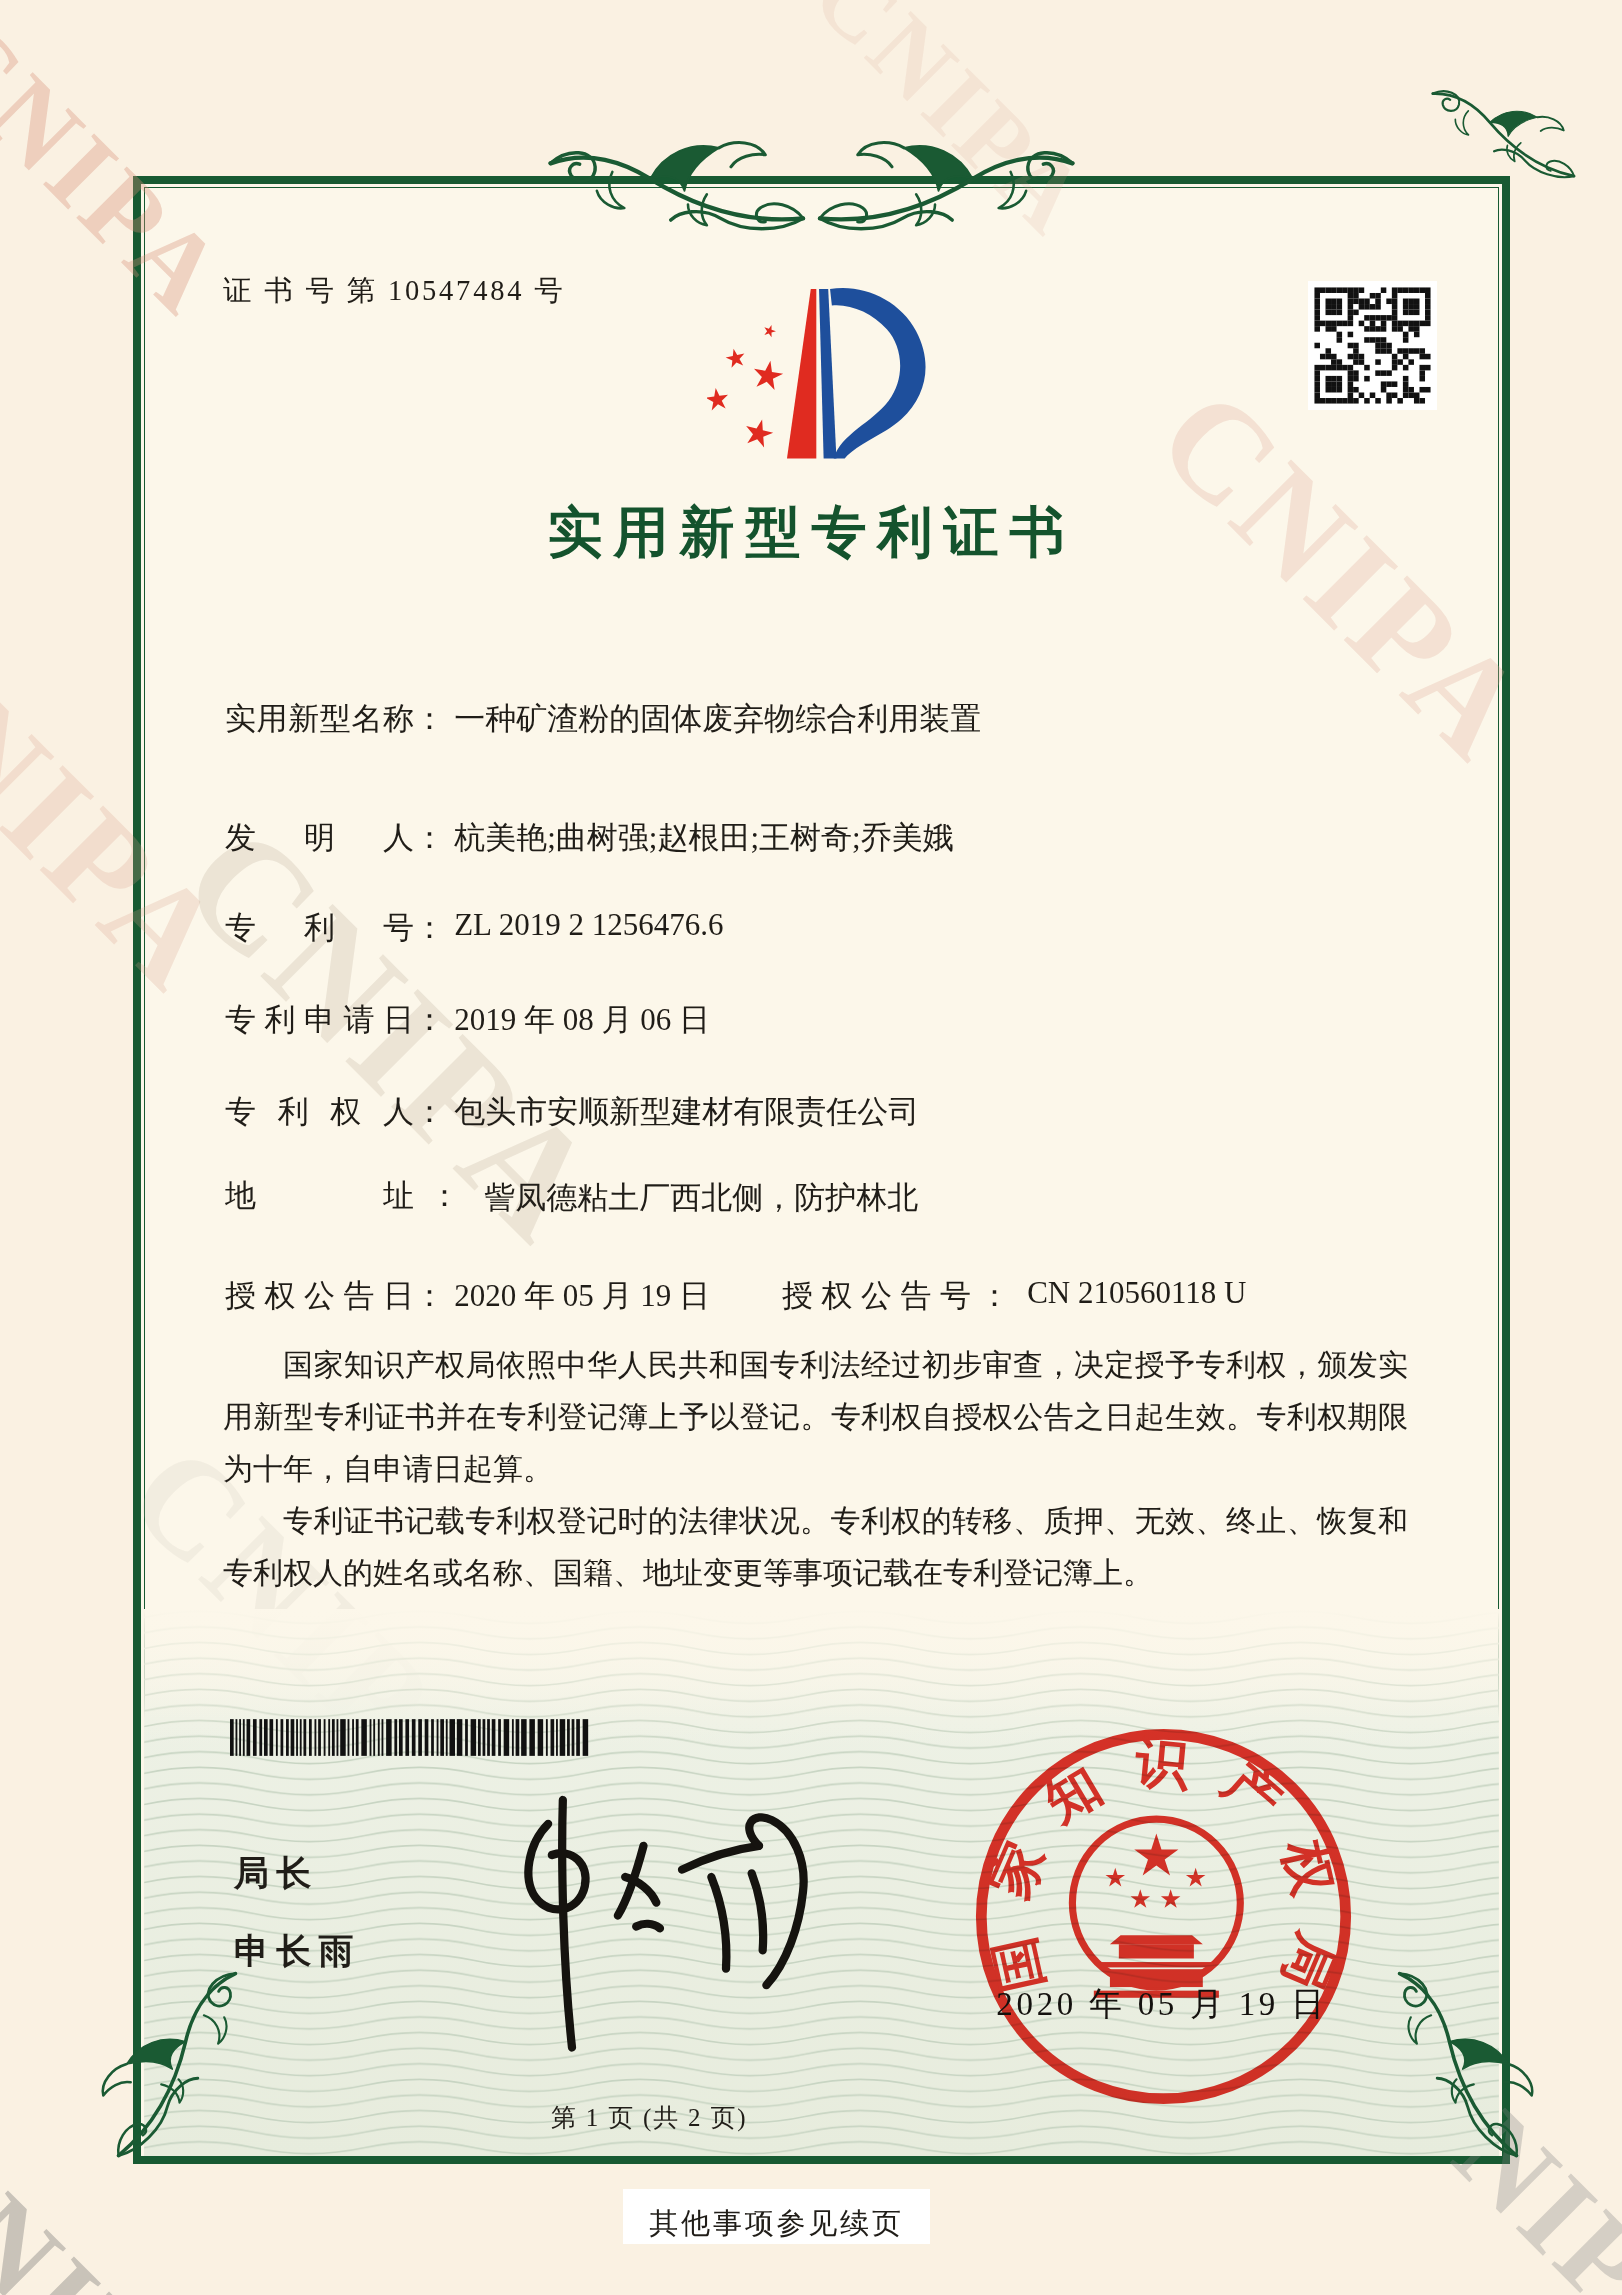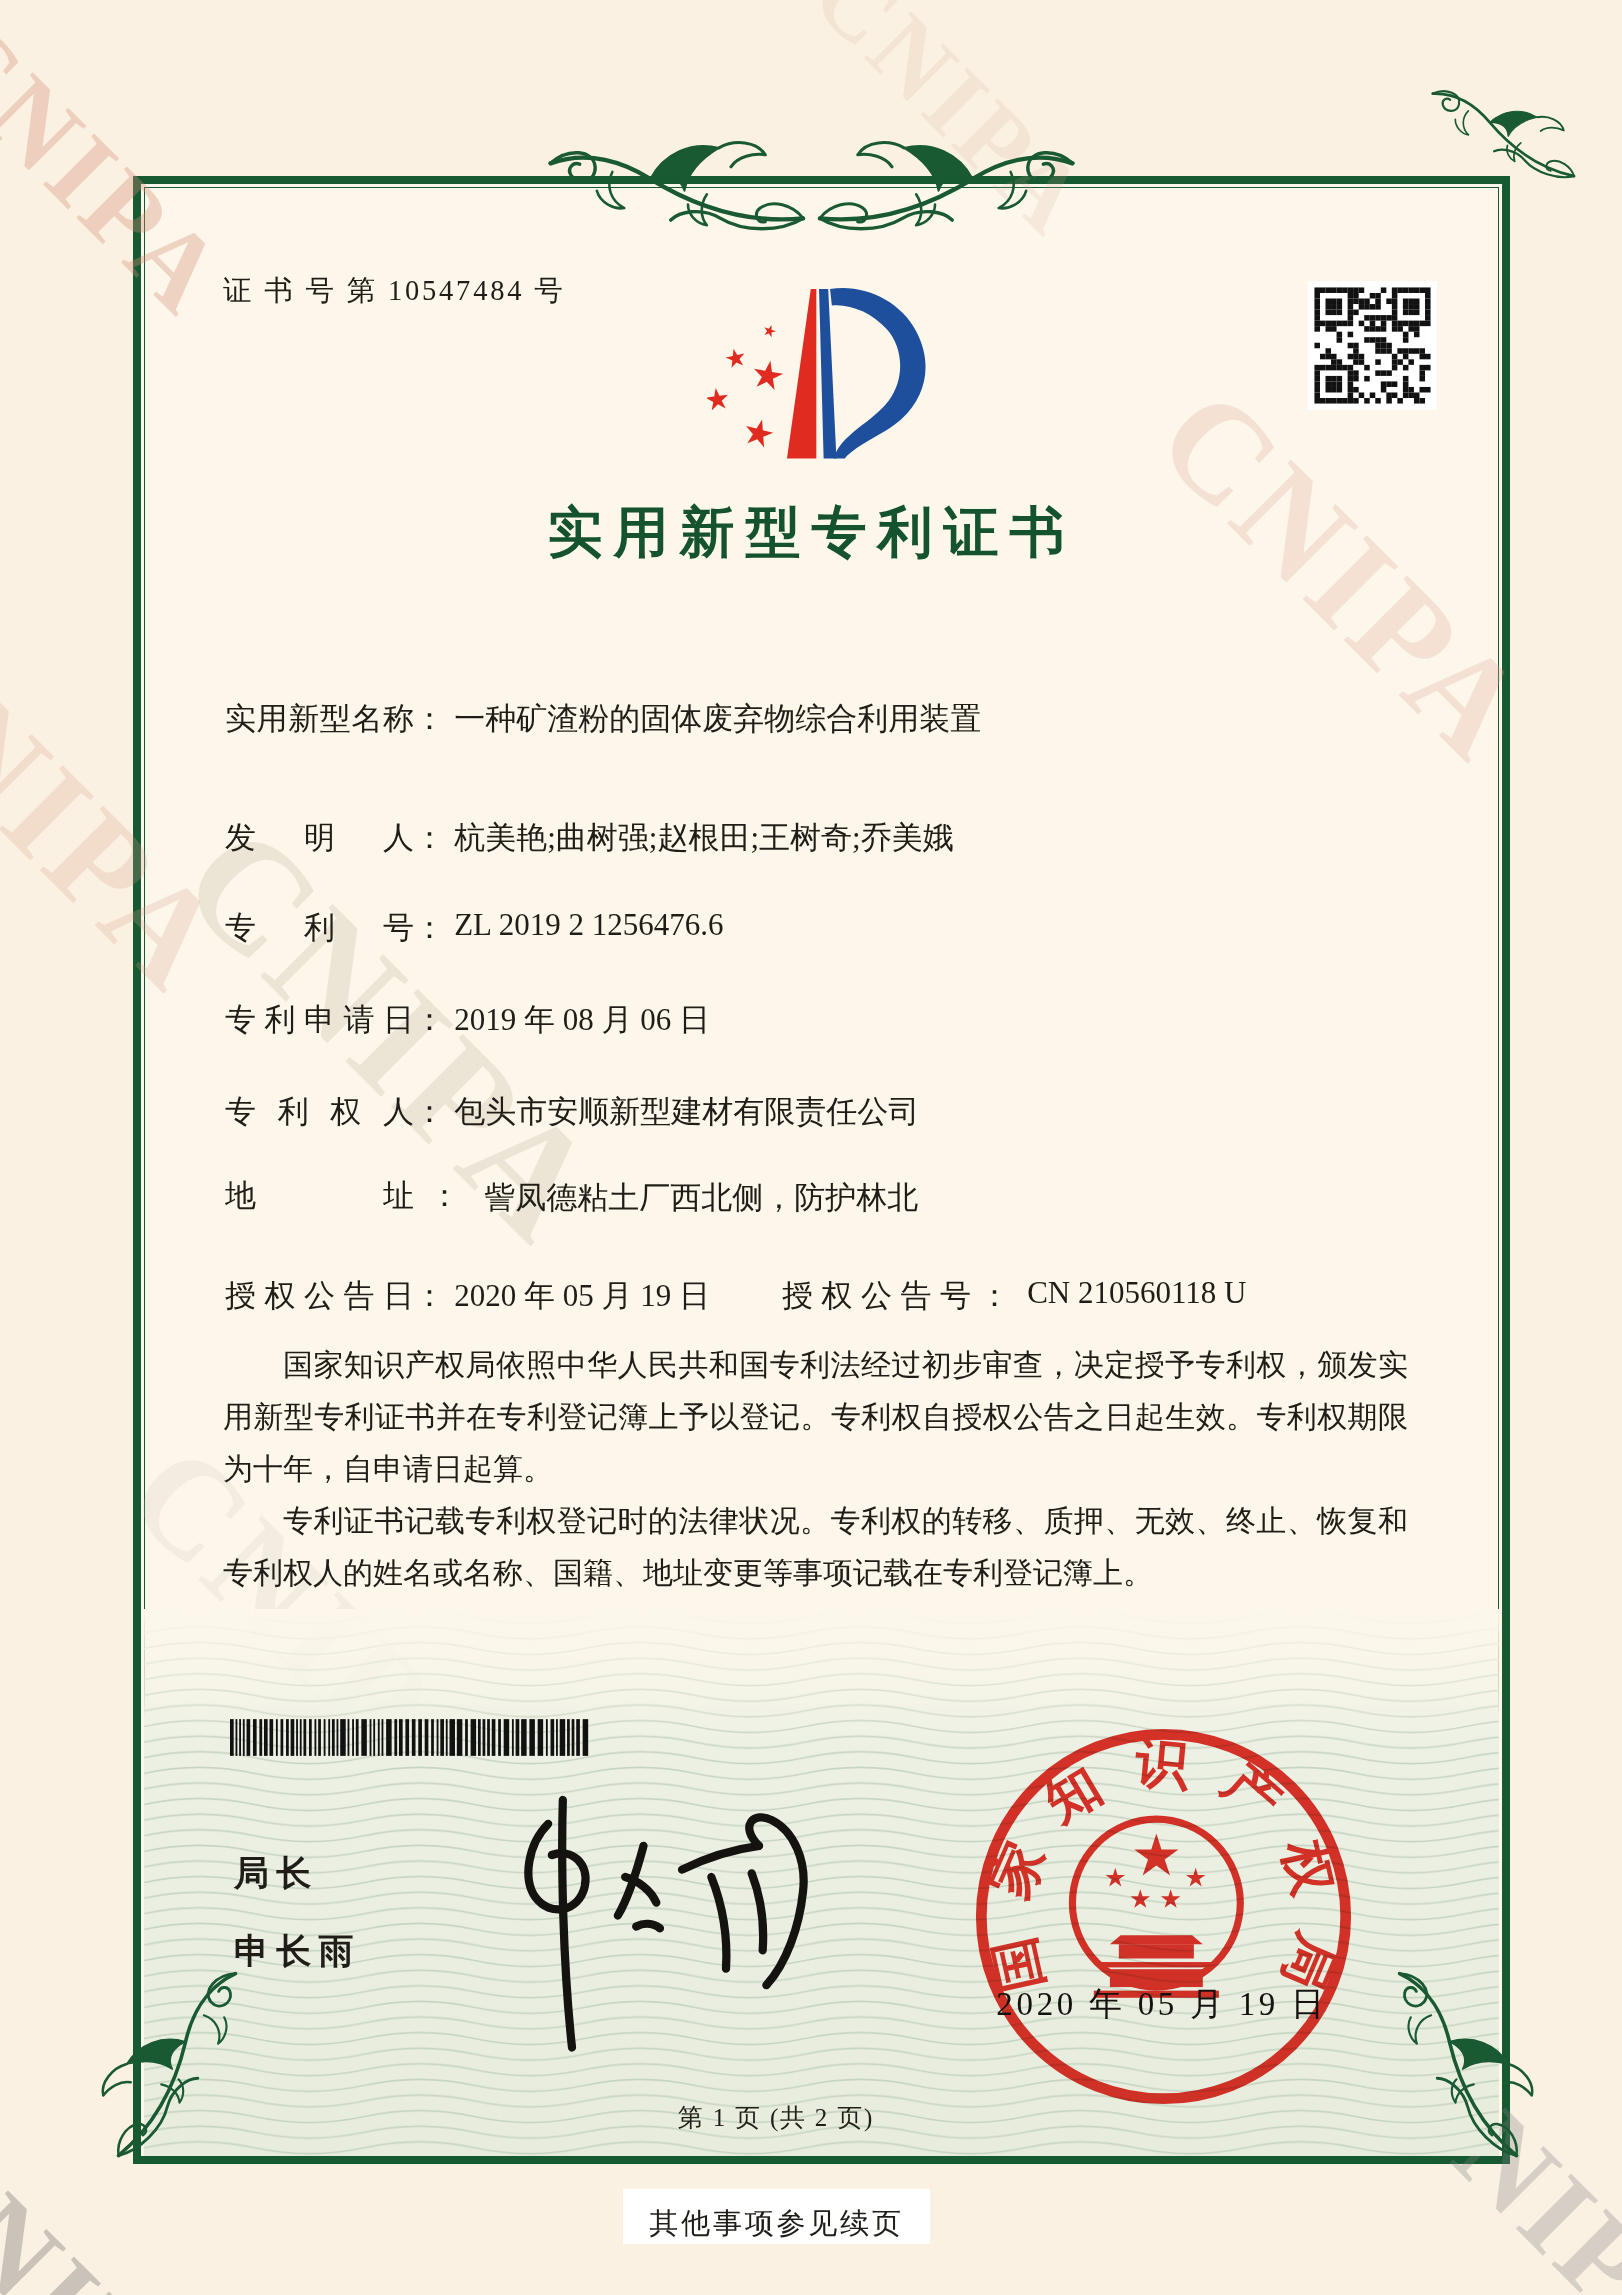--- a/index.html
+++ b/index.html
@@ -60,21 +60,21 @@
     font-size:30px;line-height:52px;text-align:justify;
   }
   .paras p{margin:0;text-indent:2em;}
   .signoff{position:absolute;left:234px;z-index:2;font-size:35px;font-weight:bold;letter-spacing:7.3px;}
   .seal-date{
     position:absolute;left:937px;top:1982px;width:450px;z-index:4;
     text-align:center;font-size:33px;letter-spacing:3.7px;color:#14110e;
   }
   .page-info{
     position:absolute;left:551px;top:2101px;width:450px;z-index:2;
-    text-align:center;font-size:25px;letter-spacing:1.8px;
+    font-size:25px;letter-spacing:1.8px;
   }
   .note-strip{
     position:absolute;left:623px;top:2189px;width:307px;height:55px;z-index:2;
     background:#ffffff;display:flex;align-items:flex-end;justify-content:center;
     font-size:29px;letter-spacing:2.8px;
   }
   .qr{position:absolute;left:1308px;top:281px;z-index:2;}
   .logo{position:absolute;left:707px;top:278px;z-index:2;}
   .barcode{position:absolute;left:230px;top:1719px;z-index:2;}
   .signature{position:absolute;left:491px;top:1789px;z-index:3;}

